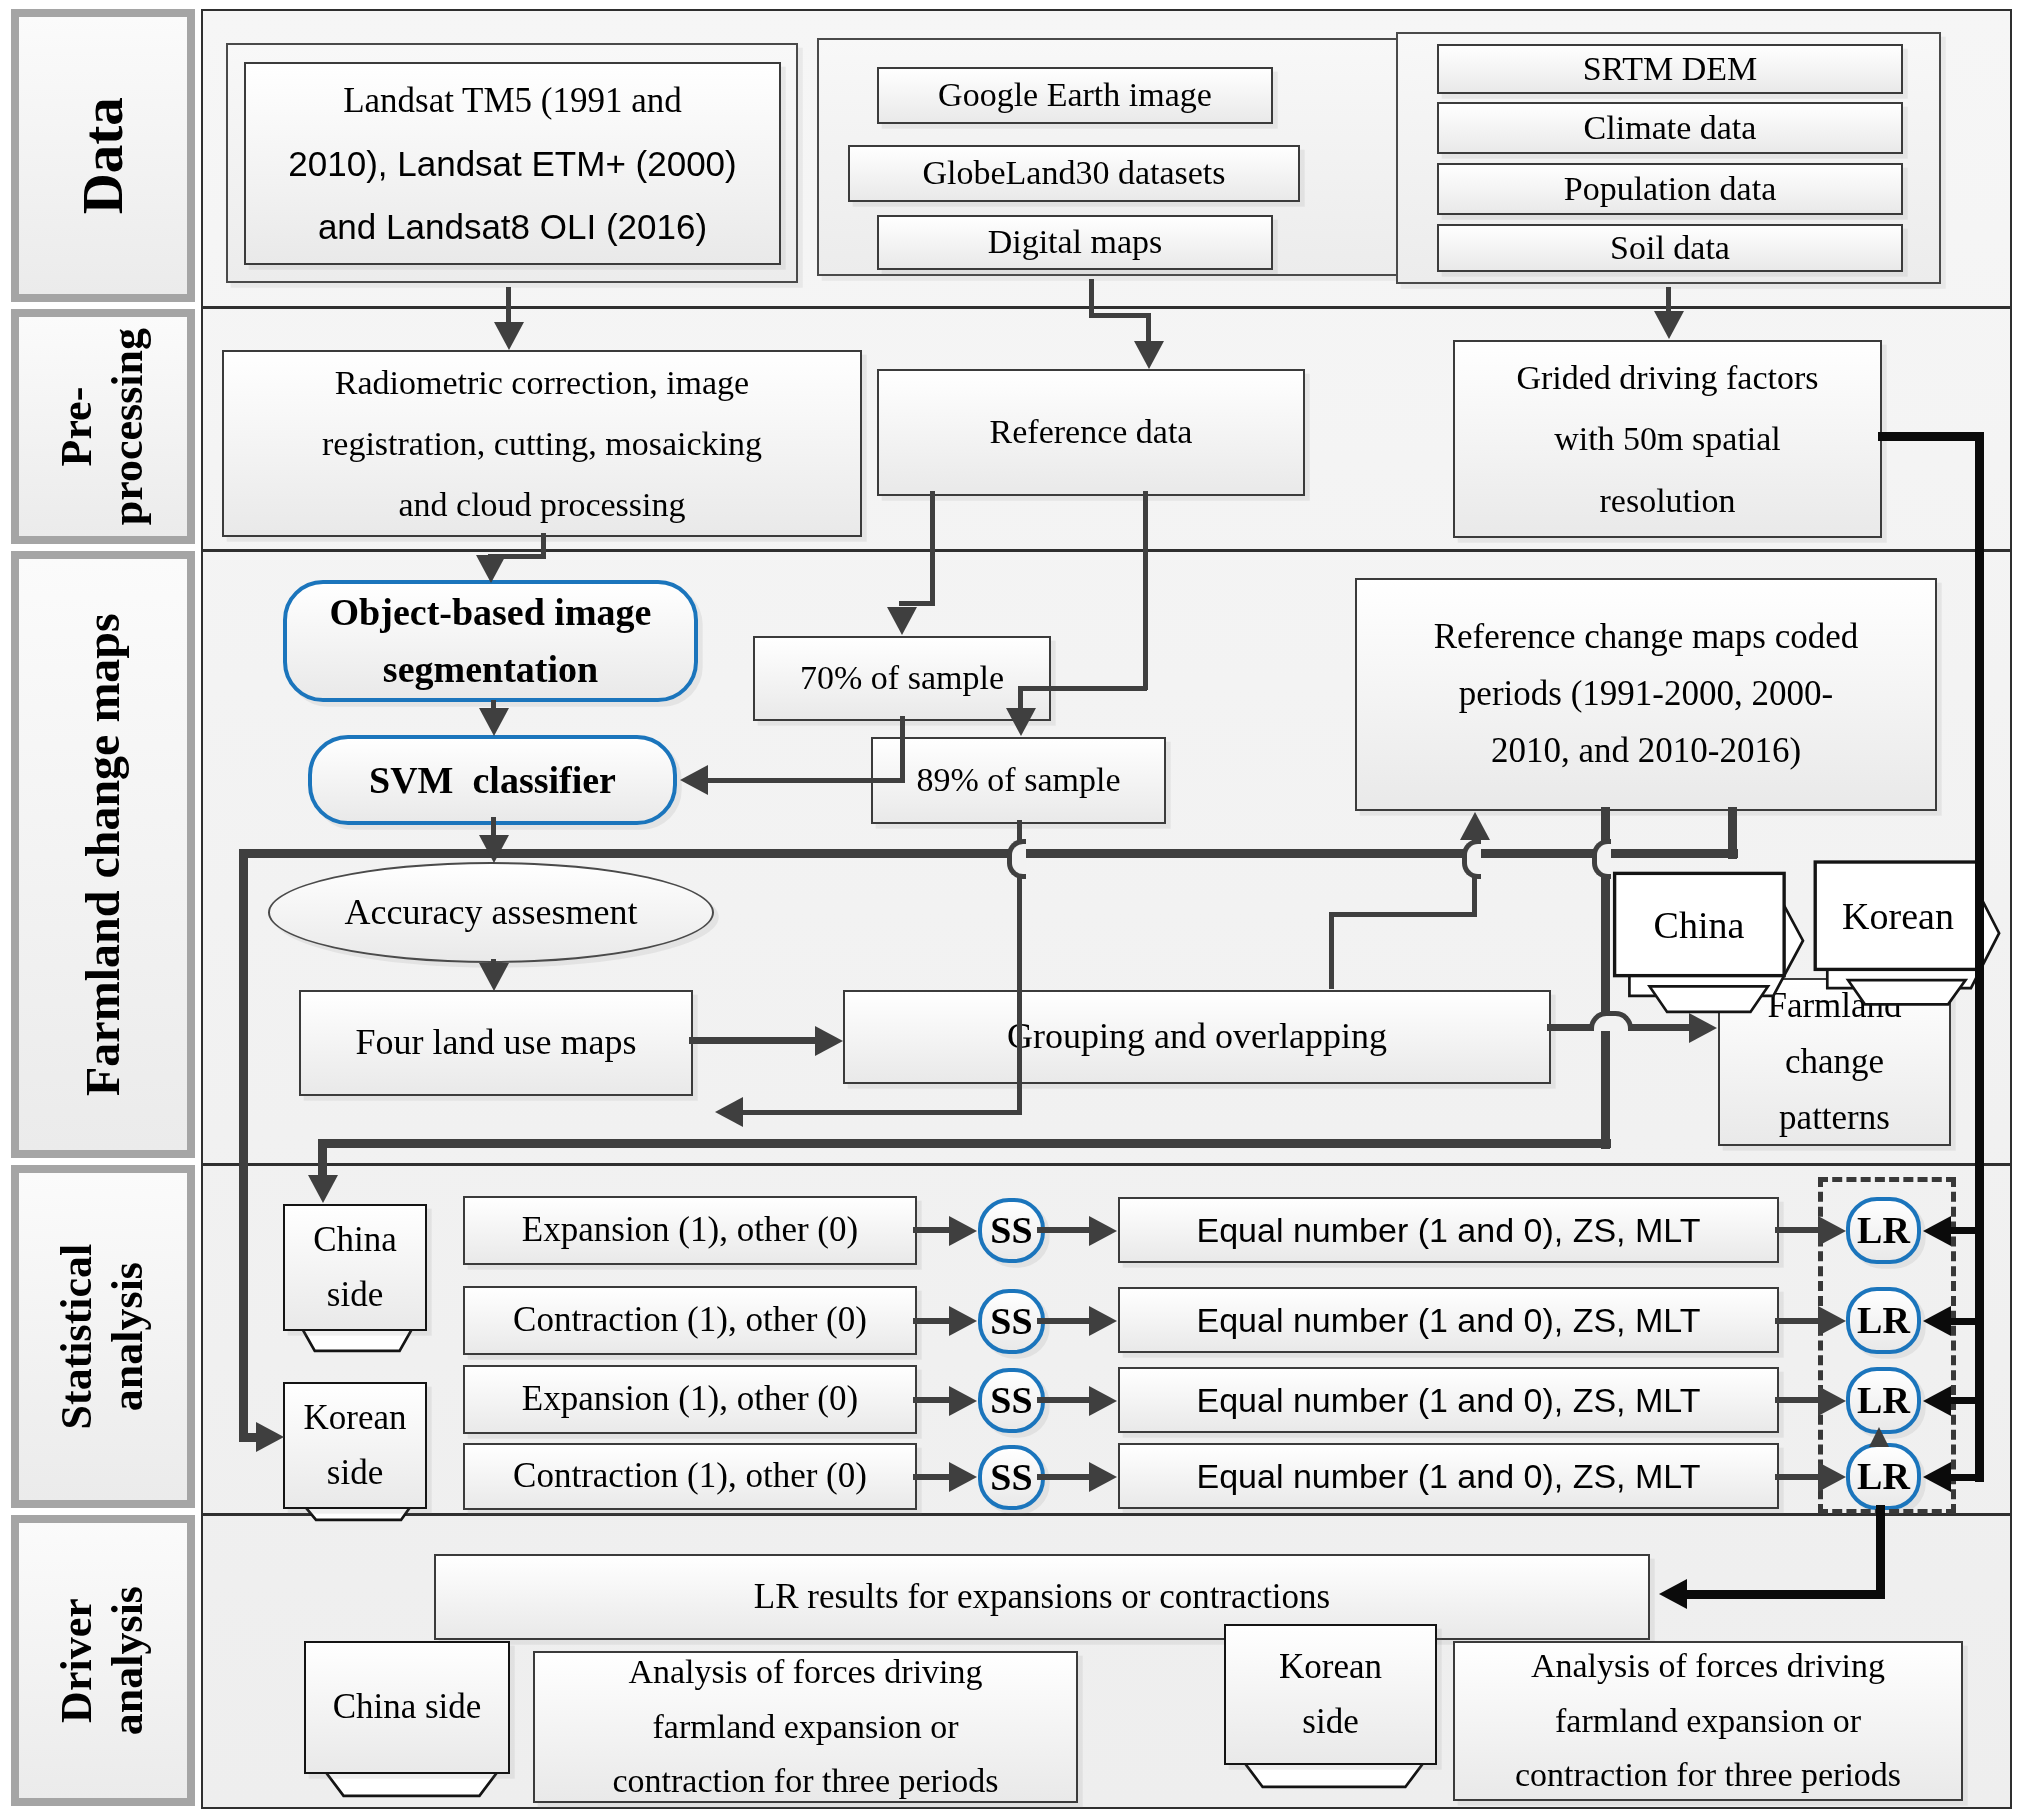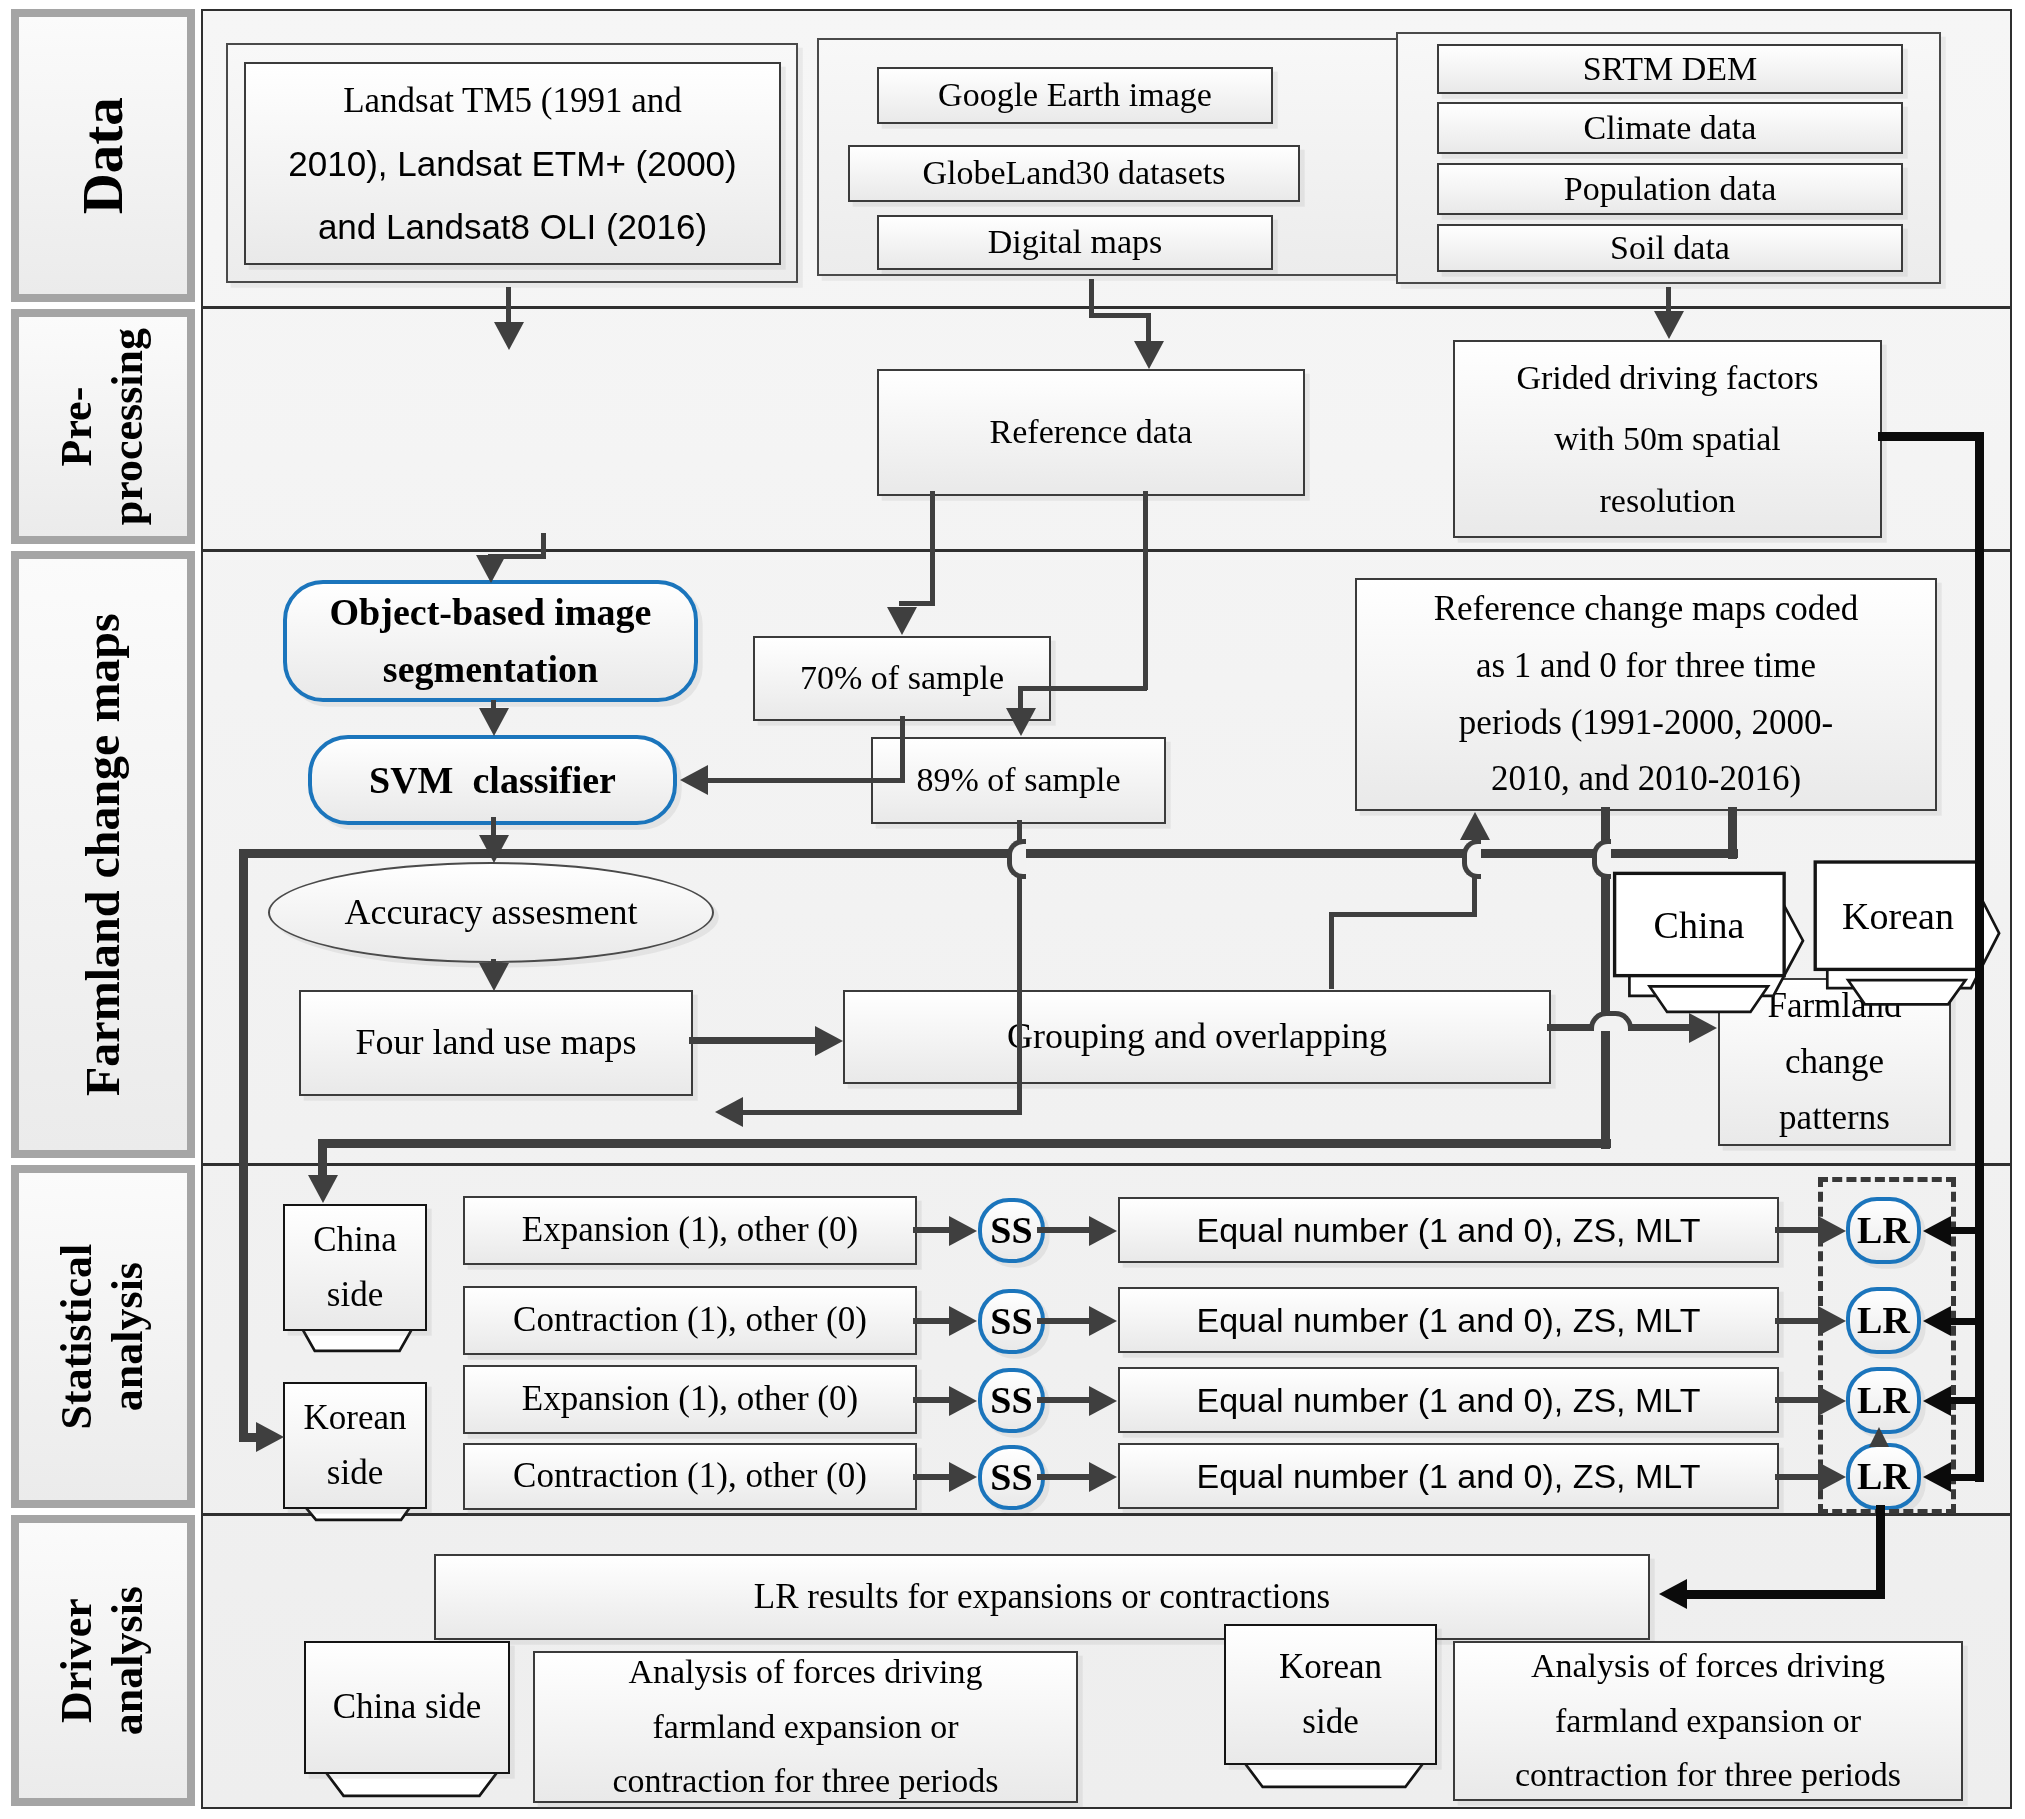--- a/index.html
+++ b/index.html
@@ -86,37 +86,41 @@
   <div class="box thin" style="left:877px;top:67px;width:392px;height:53px;">Google Earth image</div>
   <div class="box thin" style="left:848px;top:145px;width:448px;height:53px;">GlobeLand30 datasets</div>
   <div class="box thin" style="left:877px;top:215px;width:392px;height:51px;">Digital maps</div>
 
   <div class="holder" style="left:1396px;top:32px;width:541px;height:248px;"></div>
   <div class="box thin" style="left:1437px;top:44px;width:462px;height:46px;">SRTM DEM</div>
   <div class="box thin" style="left:1437px;top:102px;width:462px;height:48px;">Climate data</div>
   <div class="box thin" style="left:1437px;top:163px;width:462px;height:48px;">Population data</div>
   <div class="box thin" style="left:1437px;top:224px;width:462px;height:44px;">Soil data</div>
 
+  <div class="box" style="left:222px;top:350px;width:636px;height:183px;line-height:1.8;">
+    <span>Radiometric correction, image</span>
+    <span>registration, cutting, mosaicking</span>
+    <span>and cloud processing</span>
+  </div>
   <div class="box" style="left:877px;top:369px;width:424px;height:123px;">Reference data</div>
   <div class="box" style="left:1453px;top:340px;width:425px;height:194px;line-height:1.8;">
     <span>Grided driving factors</span>
     <span>with 50m spatial</span>
     <span>resolution</span>
   </div>
 
   <div class="box blue" style="left:283px;top:580px;width:407px;height:114px;line-height:1.5;align-items:center;">
     <span>Object-based image</span>
     <span>segmentation</span>
   </div>
   <div class="box blue pre" style="left:308px;top:735px;width:361px;height:82px;">SVM  classifier</div>
   <div class="box" style="left:753px;top:636px;width:294px;height:81px;">70% of sample</div>
   <div class="box" style="left:871px;top:737px;width:291px;height:83px;">89% of sample</div>
   <div class="box" style="left:1355px;top:578px;width:578px;height:229px;font-size:35px;line-height:1.62;">
     <span>Reference change maps coded</span>
-    <span>as 1 and 0 for three time</span>
     <span>periods (1991-2000, 2000-</span>
     <span>2010, and 2010-2016)</span>
   </div>
   <div class="box ellipse" style="left:268px;top:862px;width:442px;height:97px;font-size:36px;">Accuracy assesment</div>
   <div class="box" style="left:299px;top:990px;width:390px;height:102px;font-size:36px;text-align:right;">Four land use maps</div>
   <div class="box" style="left:843px;top:990px;width:704px;height:90px;font-size:36px;">Grouping and overlapping</div>
 
   <div class="flag" style="left:1609px;top:868px;">
     <svg width="209" height="148" viewBox="0 0 310 220">
       <polygon points="30,26 244,26 288,108 244,190 30,190" fill="#ffffff" stroke="#141414" stroke-width="4"></polygon>

